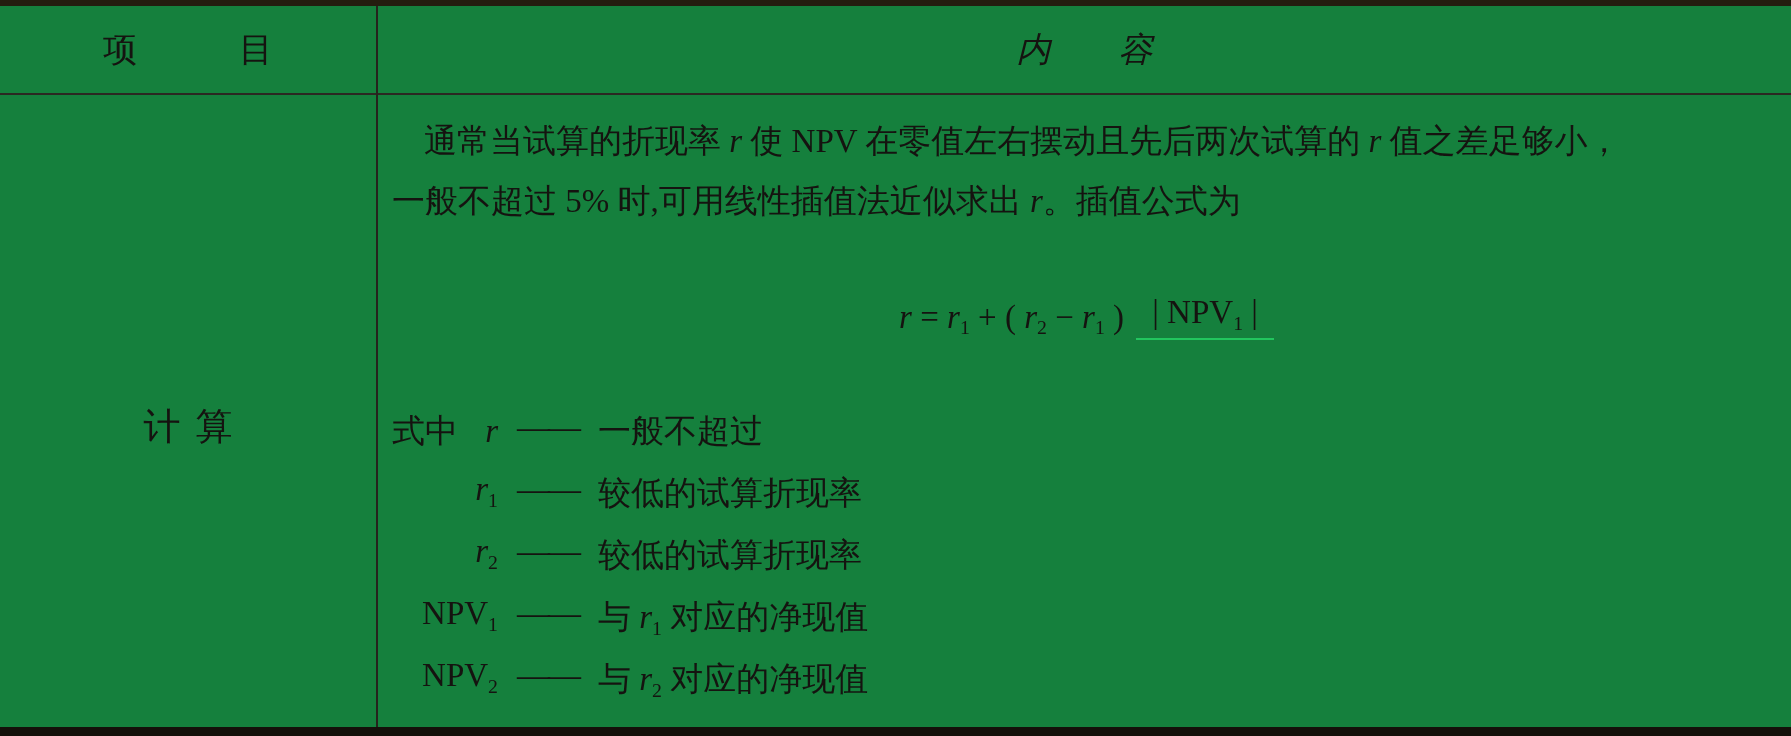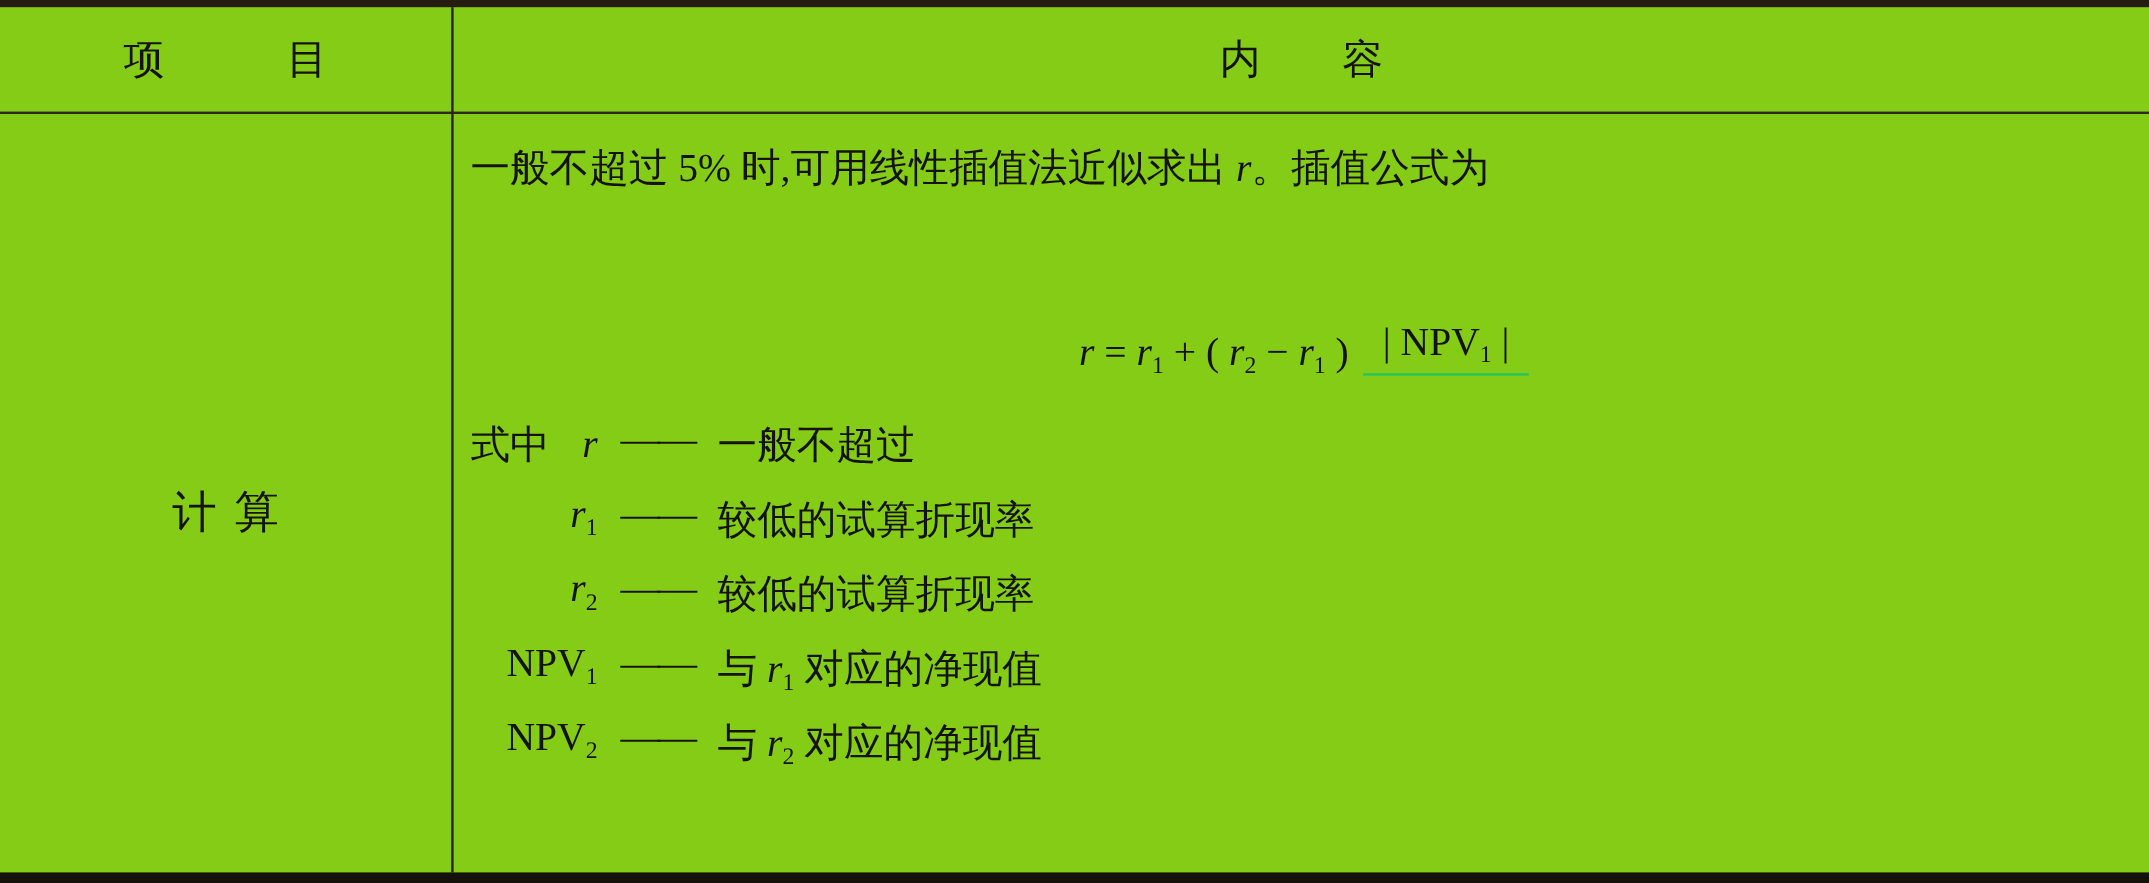--- a/index.html
+++ b/index.html
@@ -1,60 +1,60 @@
 <!DOCTYPE html>
 <html><head>
 <meta charset="utf-8">
 <style>
   html,body { margin:0; padding:0; background:#e8e6de; }
   .page {
     position:relative;
     width:1791px; height:736px;
-    background:#84cc16;
+    background:#15803d;
     color:#151310;
     font-family:"Liberation Serif","DejaVu Serif",serif;
     overflow:hidden;
   }
   
   .bar-top    { position:absolute; top:0; left:0; right:0; height:6px; background:#241d0f; }
   .bar-bottom { position:absolute; bottom:0; left:0; right:0; height:9px; background:#14100a; }
   .vline      { position:absolute; left:376px; top:6px; bottom:9px; width:2px; background:#26231d; }
   .hline-header { position:absolute; top:93px; left:0; right:0; height:2px; background:#2b2822; }
 
   
   .cell-header-item {
     position:absolute; left:0; top:6px; width:376px; height:87px;
     display:flex; align-items:center; justify-content:center;
     font-size:34px; white-space:pre;
   }
   .cell-header-content {
     position:absolute; left:378px; top:6px; right:0; height:87px;
     display:flex; align-items:center; justify-content:center;
-    font-size:34px; white-space:pre;
+    font-size:34px; white-space:pre;font-style:italic;
   }
   .cell-body-item {
     position:absolute; left:0; top:95px; width:376px; bottom:9px;
     display:flex; align-items:center; justify-content:center;
     font-size:37px;
     margin-top:32px;
   }
   .cell-body-item .item-label { letter-spacing:15px; margin-right:-15px; }
   .cell-body-content {
     position:absolute; left:378px; top:95px; right:0; bottom:9px;
     padding:16px 10px 0 14px;
     font-size:33px;
   }
 
   .para-line { height:60px; line-height:60px; white-space:nowrap; }
   .para-line.indent { padding-left:32px; }
 
   
   .formula-row {
     margin-top:30px; height:112px;
-    display:flex; align-items:flex-end; justify-content:center;
+    display:flex; align-items:center; justify-content:center;
     white-space:pre;
   }
   .frac { display:inline-flex; flex-direction:column; align-items:center; margin-left:4px; }
   .frac .num { padding:0 16px 7px; border-bottom:2px solid #22c55e; line-height:1.1; white-space:pre; }
   .frac .den { padding-top:7px; line-height:1.1; white-space:pre; }
 
   
   .defs { margin-top:36px; }
   .def-row { height:62px; display:flex; align-items:flex-start; white-space:pre; }
   .def-term { width:106px; display:flex; justify-content:flex-end; align-items:center; }
@@ -82,20 +82,21 @@
   <div class="cell-header-content">
     <span>内　　容</span>
   </div>
 
   <div class="cell-body-item">
     <span class="item-label">计算</span>
   </div>
 
   <div class="cell-body-content">
 
+    <div class="para-line indent"><span>通常当试算的折现率 </span><span class="seg-it">r</span><span> 使 NPV 在零值左右摆动且先后两次试算的 </span><span class="seg-it">r</span><span> 值之差足够小，</span></div>
     <div class="para-line"><span>一般不超过 5% 时,可用线性插值法近似求出 </span><span class="seg-it">r</span><span>。插值公式为</span></div>
 
     <div class="formula-row">
       <span><span class="seg-it">r</span><span> = </span><span class="seg-it">r</span><span class="seg-sub">1</span><span> + ( </span><span class="seg-it">r</span><span class="seg-sub">2</span><span> − </span><span class="seg-it">r</span><span class="seg-sub">1</span><span> ) </span></span>
       <span class="frac">
         <span class="num"><span>| NPV</span><span class="seg-sub">1</span><span> |</span></span>
       </span>
     </div>
 
     <div class="defs">

